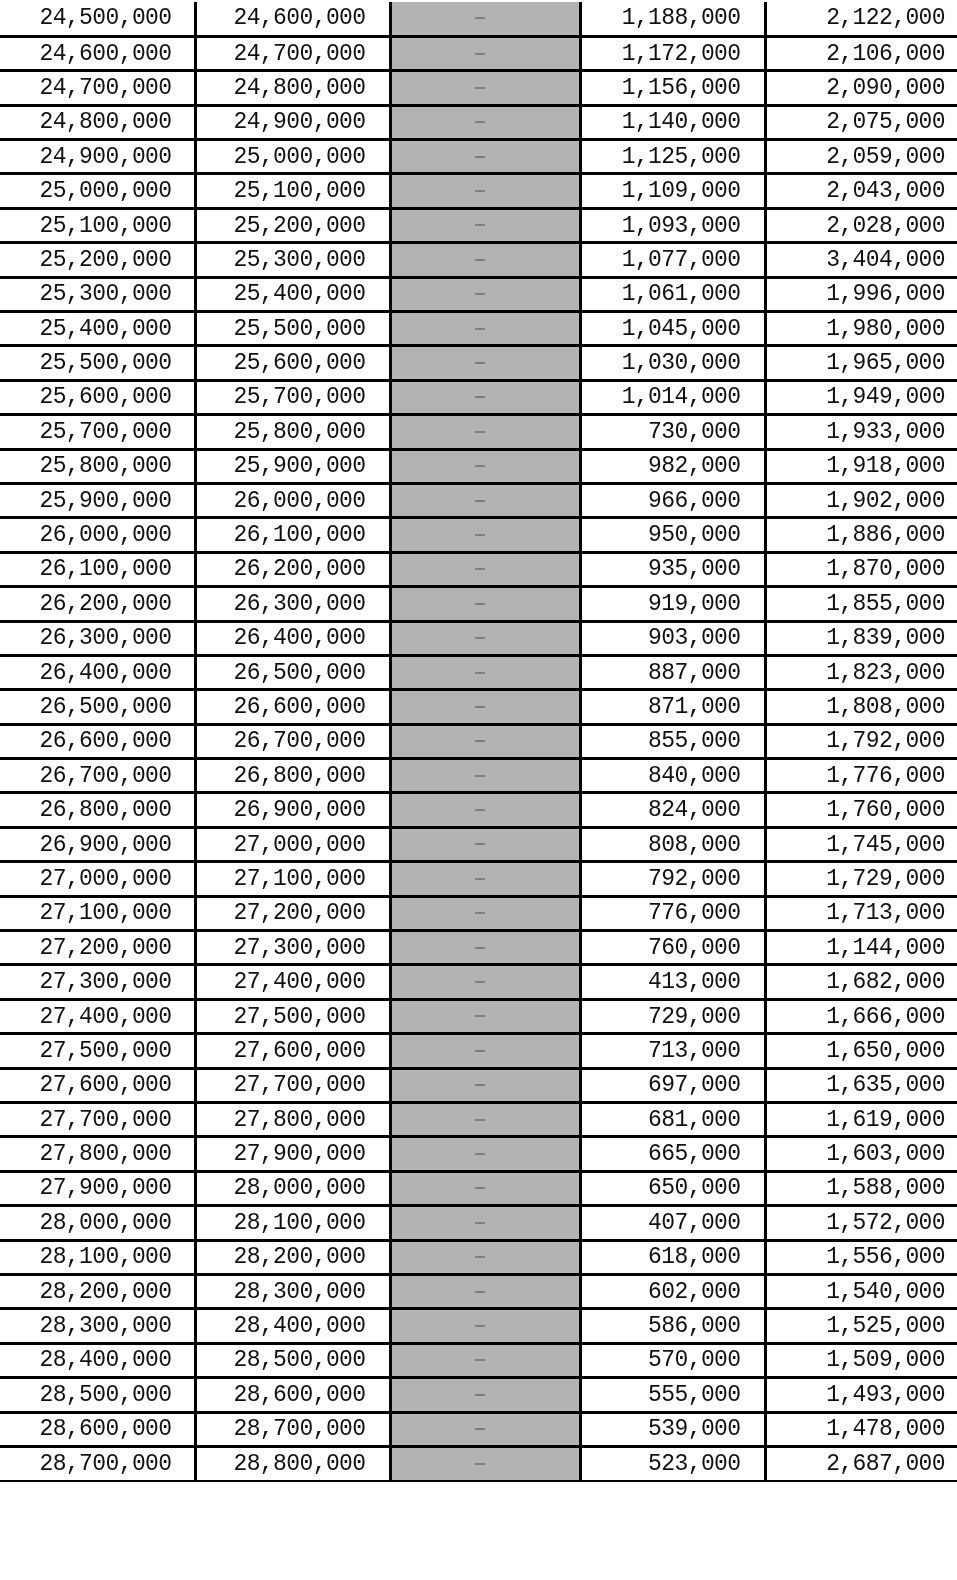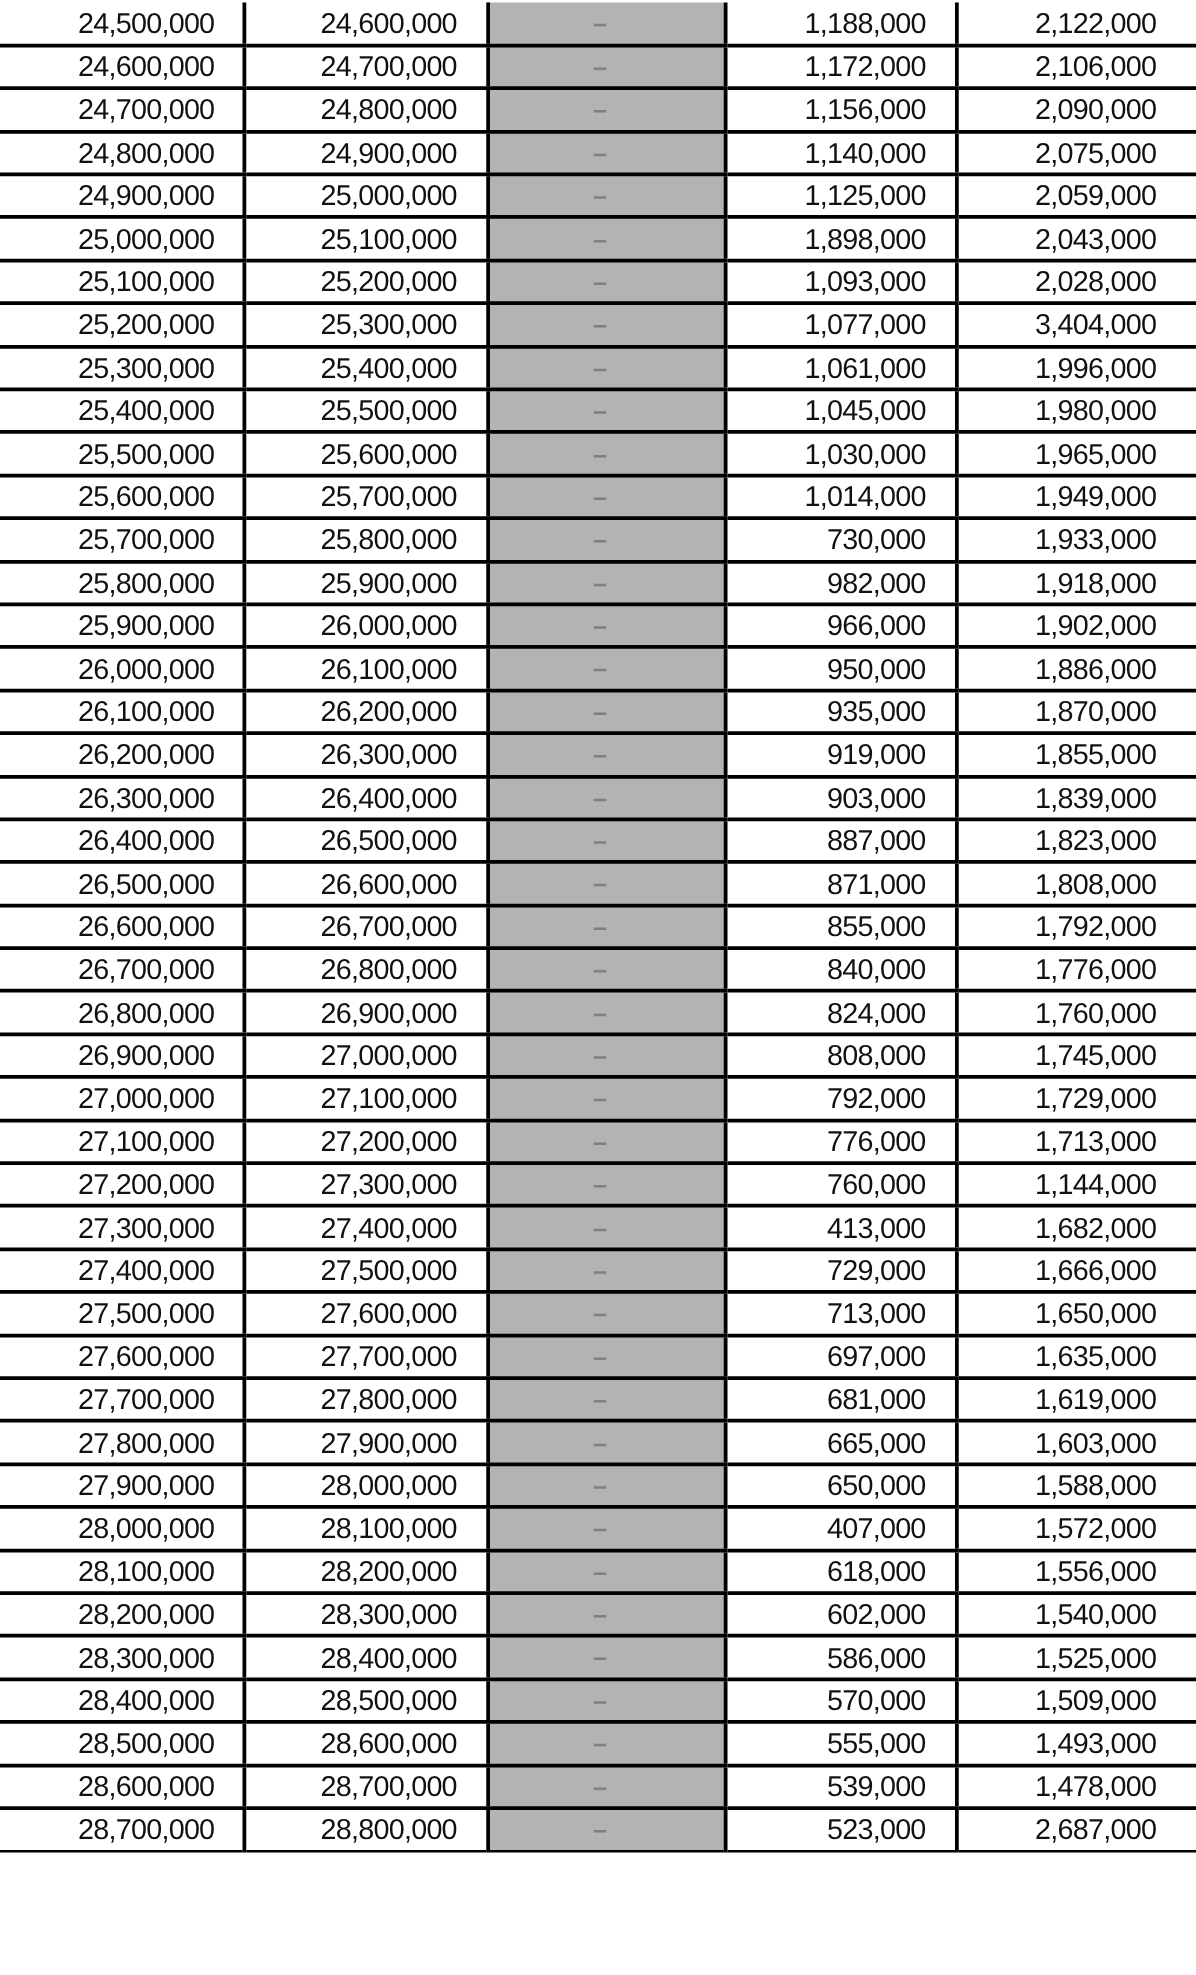--- a/index.html
+++ b/index.html
@@ -2,21 +2,21 @@
 <html><head>
 <meta charset="utf-8">
 <style>
   html, body { margin: 0; padding: 0; background: #ffffff; }
   body { width: 957px; height: 1580px; overflow: hidden; position: relative; }
   table.tax {
     position: absolute; left: 0; top: 2px;
     border-collapse: collapse;
     table-layout: fixed;
     width: 957px;
-    font-family: Liberation Sans, sans-serif;
+    font-family: Liberation Mono, monospace;
     font-size: 23px;
     color: #111;
     letter-spacing: -0.6px;
   }
   table.tax td {
     height: 34.4px;
     padding: 0;
     border-left: 3px solid #000;
     border-bottom: 3px solid #000;
     text-align: right;
@@ -26,21 +26,21 @@
   }
   table.tax tr:last-child td { border-bottom: 2px solid #000; }
   table.tax td.c0 { border-left: none; padding-right: 22px; }
   table.tax td.c1 { padding-right: 23px; }
   table.tax td.c2 {
     background: #b3b3b3;
     text-align: center;
     padding-right: 10px;
   }
   table.tax td.c3 { padding-right: 23px; }
-  table.tax td.c4 { padding-right: 32px; }
+  table.tax td.c4 { padding-right: 12px; }
   .dash {
     display: inline-block;
     width: 10px; height: 2px;
     background: #808080;
     vertical-align: middle;
     font-size: 0;
   }
 </style>
 </head>
 <body>
@@ -91,21 +91,21 @@
     <td class="c1">25,000,000</td>
     <td class="c2"><span class="dash" title="–"></span></td>
     <td class="c3">1,125,000</td>
     <td class="c4">2,059,000</td>
   </tr>
 
   <tr>
     <td class="c0">25,000,000</td>
     <td class="c1">25,100,000</td>
     <td class="c2"><span class="dash" title="–"></span></td>
-    <td class="c3">1,898,000</td>
+    <td class="c3">1,109,000</td>
     <td class="c4">2,043,000</td>
   </tr>
 
   <tr>
     <td class="c0">25,100,000</td>
     <td class="c1">25,200,000</td>
     <td class="c2"><span class="dash" title="–"></span></td>
     <td class="c3">1,093,000</td>
     <td class="c4">2,028,000</td>
   </tr>

